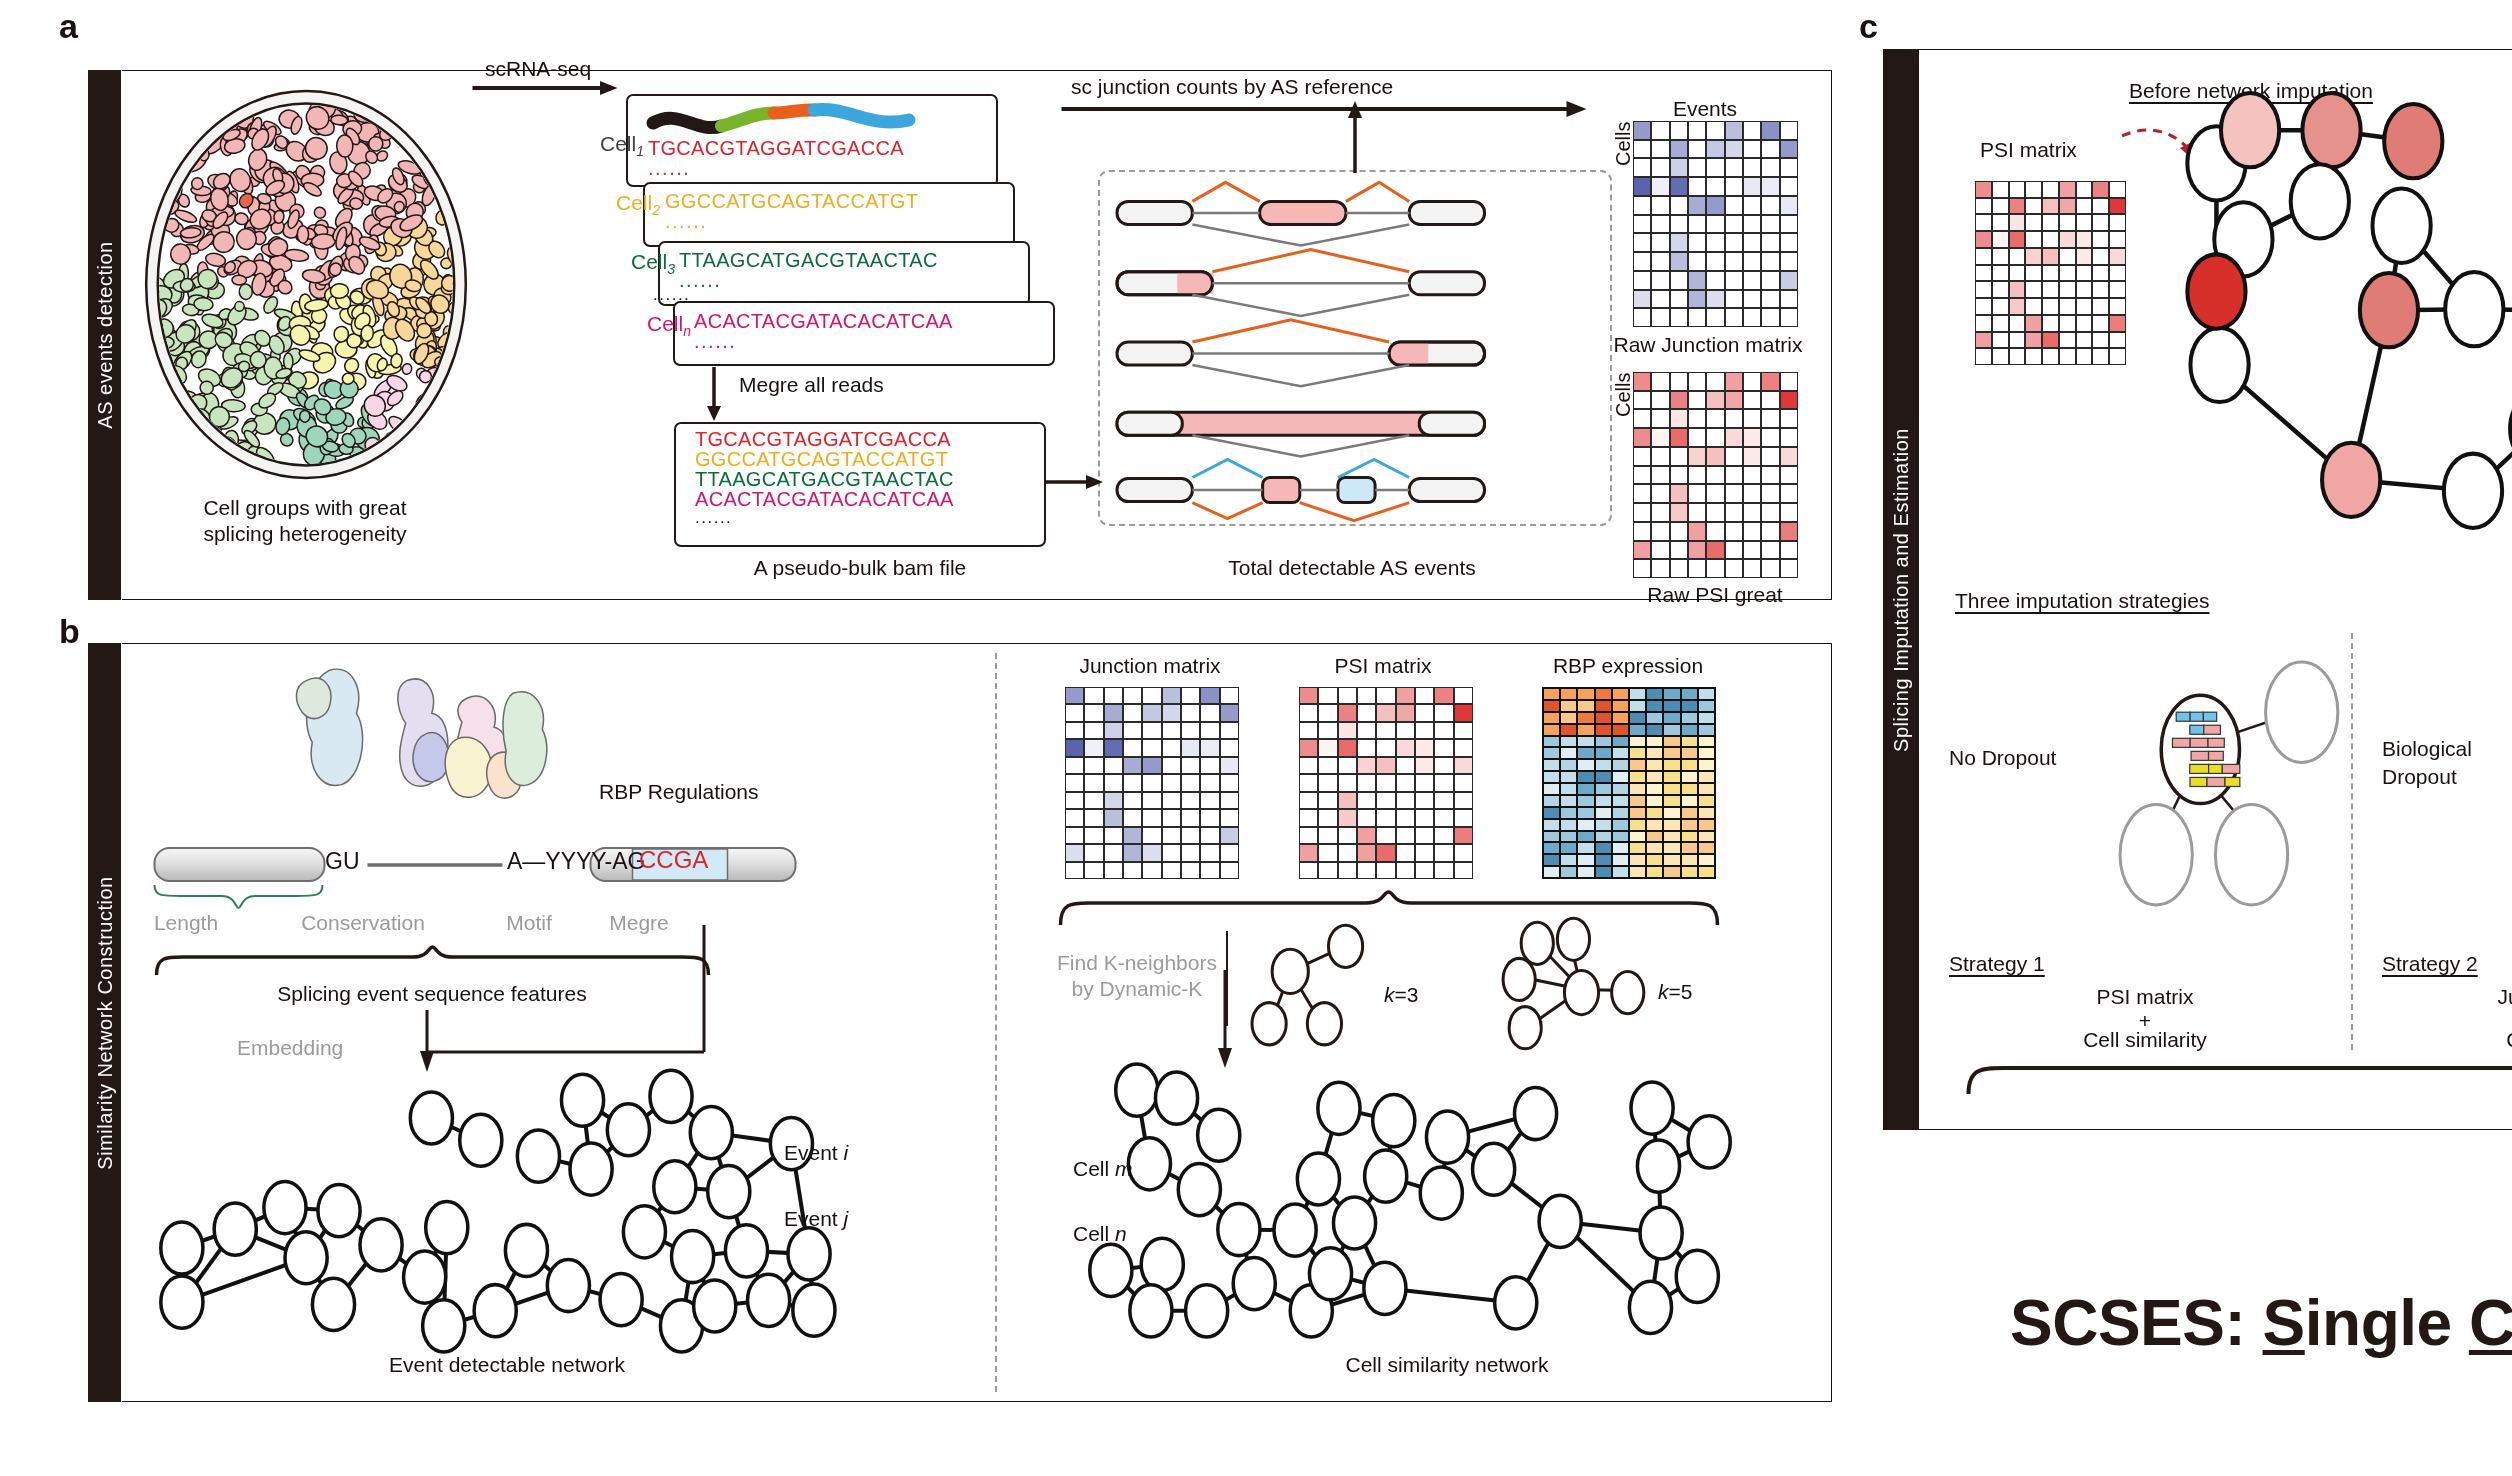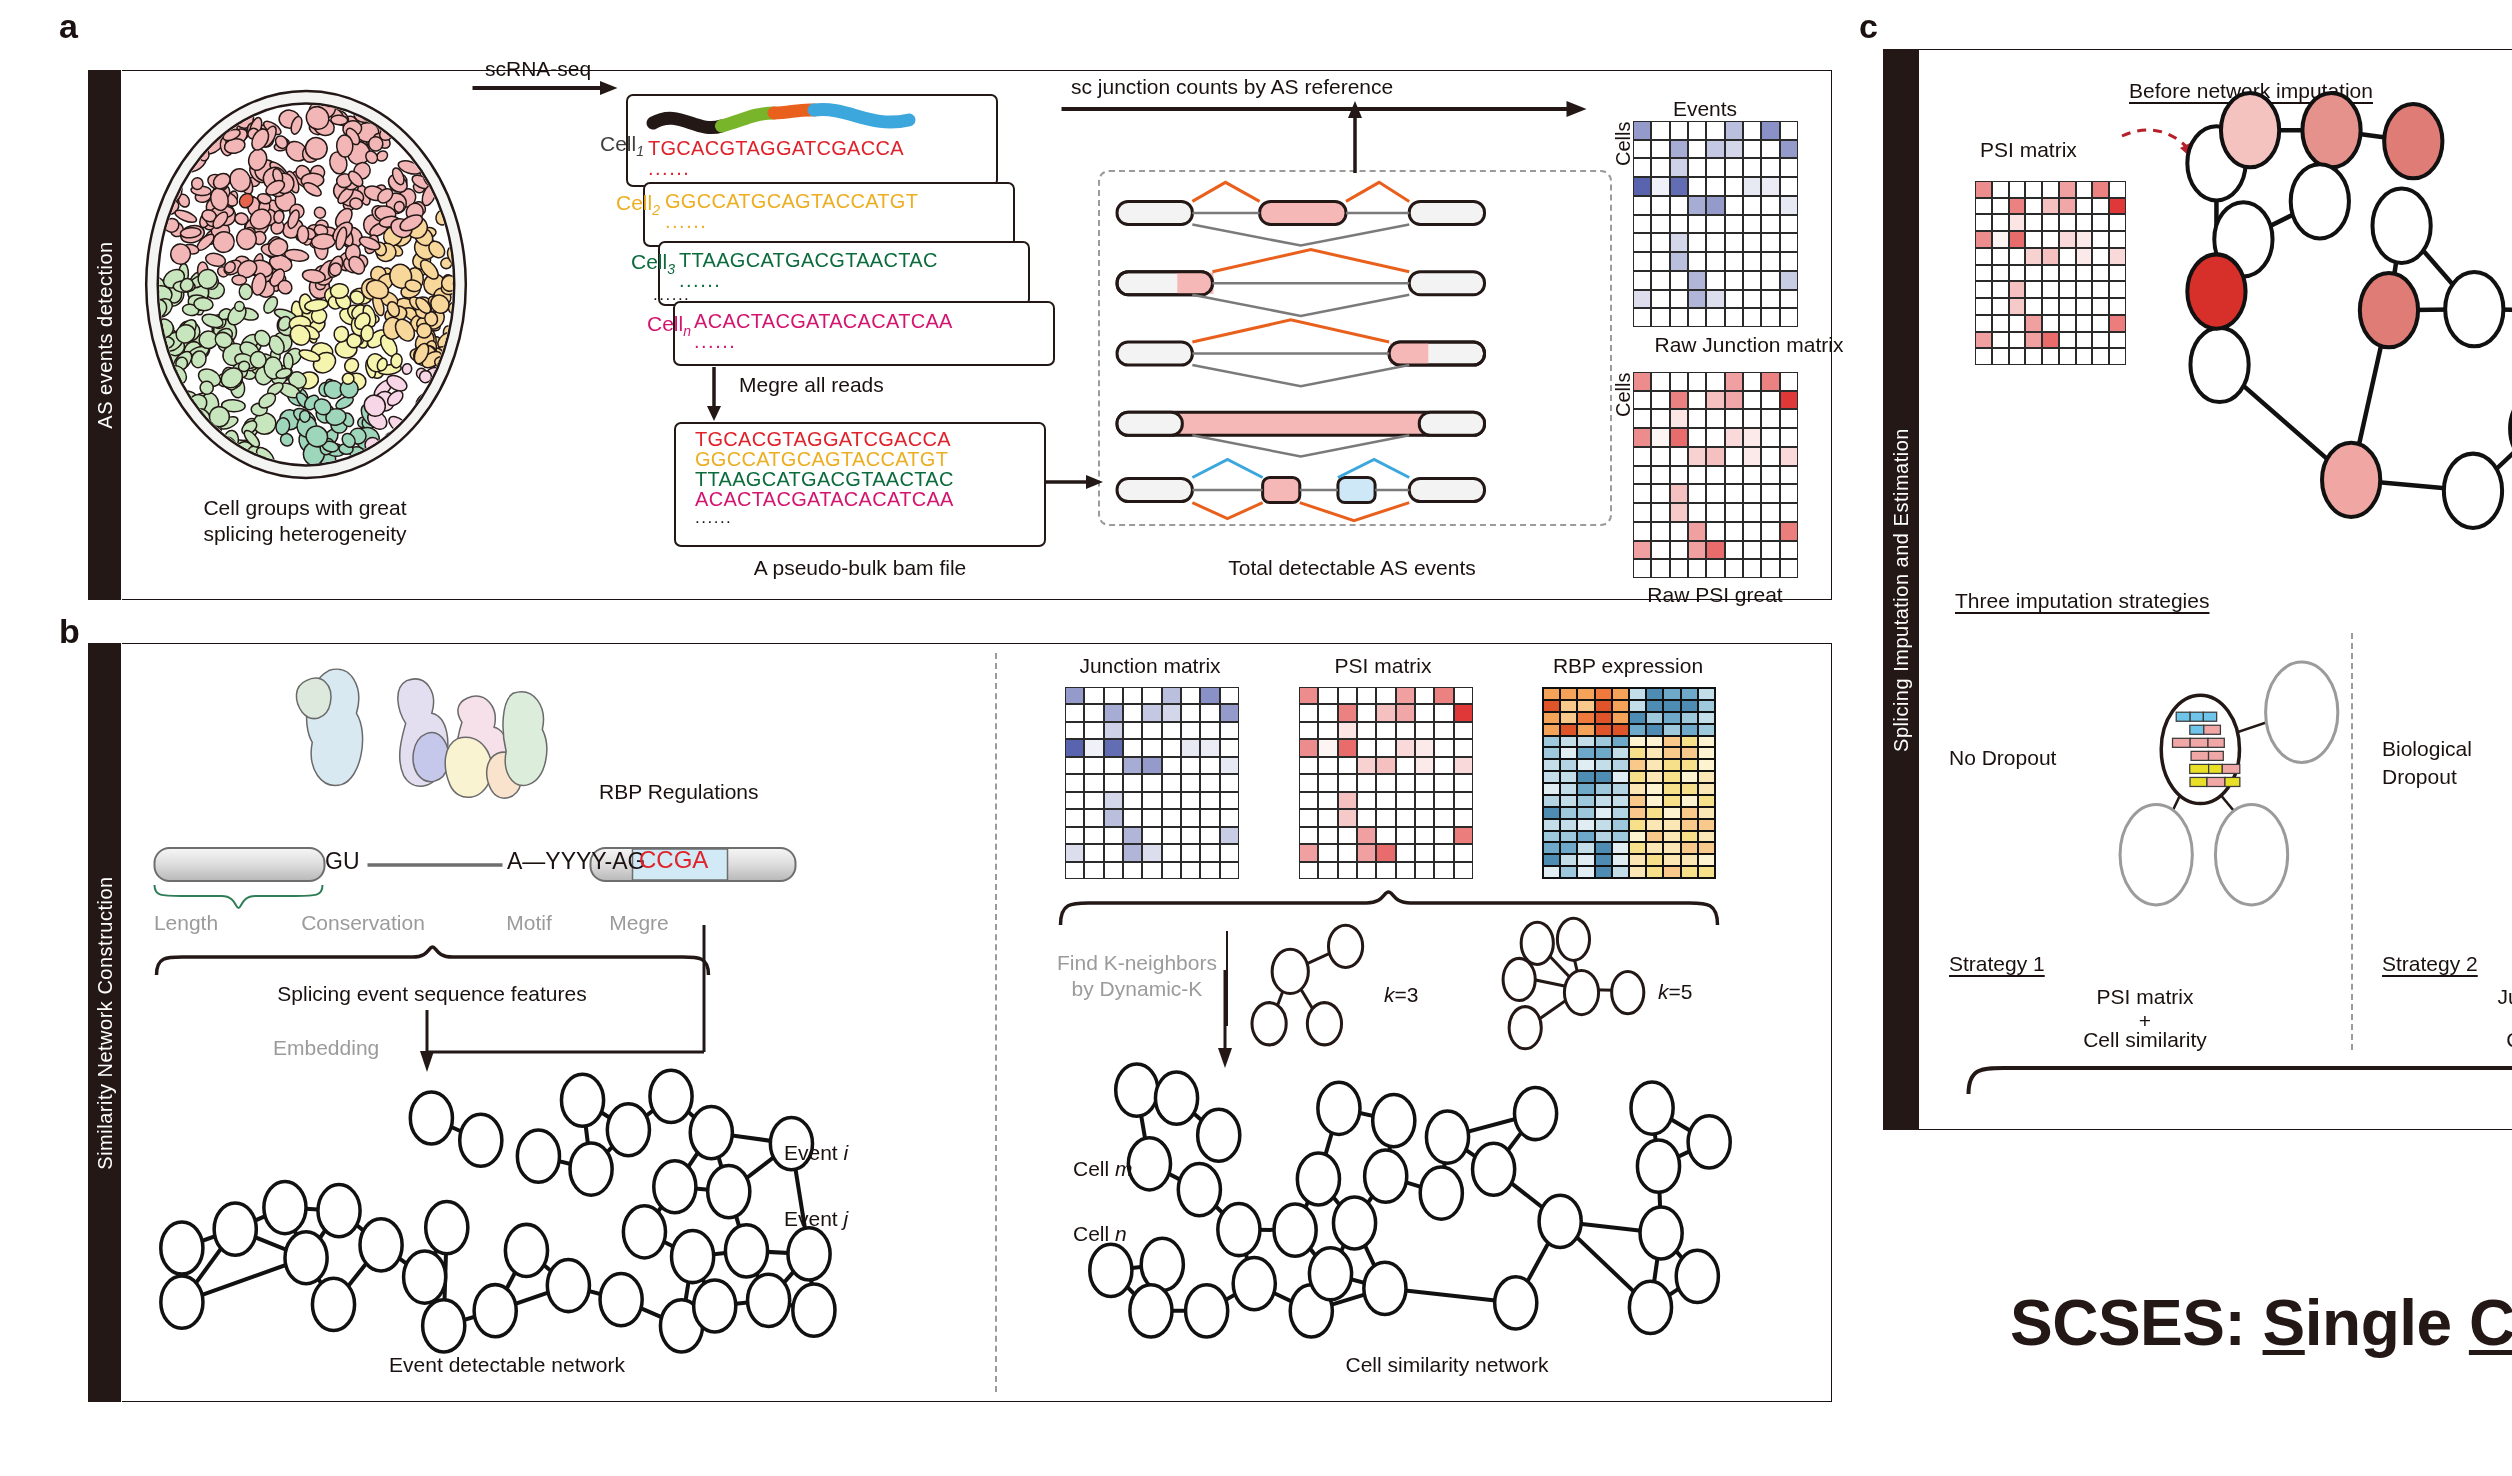--- a/index.html
+++ b/index.html
@@ -900,21 +900,21 @@
       <div style="background: rgb(255, 255, 255);"></div>
       <div style="background: rgb(255, 255, 255);"></div>
       <div style="background: rgb(255, 255, 255);"></div>
       <div style="background: rgb(255, 255, 255);"></div>
       <div style="background: rgb(255, 255, 255);"></div>
       <div style="background: rgb(255, 255, 255);"></div>
       <div style="background: rgb(255, 255, 255);"></div>
       <div style="background: rgb(255, 255, 255);"></div>
       <div style="background: rgb(255, 255, 255);"></div>
     </div>
-  <div class="lbl c" style="left:1749px;top:332px;">Raw Junction matrix</div>
+  <div class="lbl c" style="left:1708px;top:332px;">Raw Junction matrix</div>
 
   <div class="abs" style="left:1612px;top:417px;transform:rotate(-90deg);transform-origin:left top;font-size:20px;">Cells</div>
   <div class="mx" id="mxA-psi" style="left: 1633px; top: 372px; width: 165px; height: 206px; grid-template-columns: repeat(9, 1fr); grid-template-rows: repeat(11, 1fr);">
       <div style="background: rgba(222, 45, 45, 0.55);"></div>
       <div style="background: rgb(255, 255, 255);"></div>
       <div style="background: rgb(255, 255, 255);"></div>
       <div style="background: rgb(255, 255, 255);"></div>
       <div style="background: rgb(255, 255, 255);"></div>
       <div style="background: rgba(222, 45, 45, 0.45);"></div>
       <div style="background: rgb(255, 255, 255);"></div>
@@ -1055,21 +1055,21 @@
   <div class="lbl grey c" style="left:186px;top:910px;">Length</div>
   <div class="lbl grey c" style="left:363px;top:910px;">Conservation</div>
   <div class="lbl grey c" style="left:529px;top:910px;">Motif</div>
   <div class="lbl grey c" style="left:639px;top:910px;">Megre</div>
 
   <svg class="abs" style="left:151px;top:944px;" width="563" height="35" viewBox="0 0 1120 70">
     <path d="M8 62 C8 26, 28 26, 60 26 L520 26 C552 26,552 6,560 6 C568 6,568 26,600 26 L1060 26 C1092 26,1112 26,1112 62" fill="none" stroke="#231816" stroke-width="7"></path>
   </svg>
   <div class="lbl c" style="left:432px;top:981px;">Splicing event sequence features</div>
 
-  <div class="lbl grey" style="left:237px;top:1035px;margin-left:36px;">Embedding</div>
+  <div class="lbl grey" style="left:237px;top:1035px;">Embedding</div>
   <svg class="abs" style="left:408px;top:1010px;" width="312" height="70" viewBox="0 0 620 140">
     <line x1="36" y1="0" x2="36" y2="84" stroke="#231816" stroke-width="6"></line>
     <line x1="36" y1="84" x2="590" y2="84" stroke="#231816" stroke-width="6"></line>
     <line x1="590" y1="84" x2="590" y2="-170" stroke="#231816" stroke-width="6"></line>
     <polygon points="22,82 36,124 50,82" fill="#231816"></polygon>
   </svg>
   <div class="lbl" style="left:599px;top:779px;">RBP Regulations</div>
 
   <svg class="abs" style="left:151px;top:1065px;" width="784" height="301" viewBox="0 0 1560 600">
     <g id="evnet">

